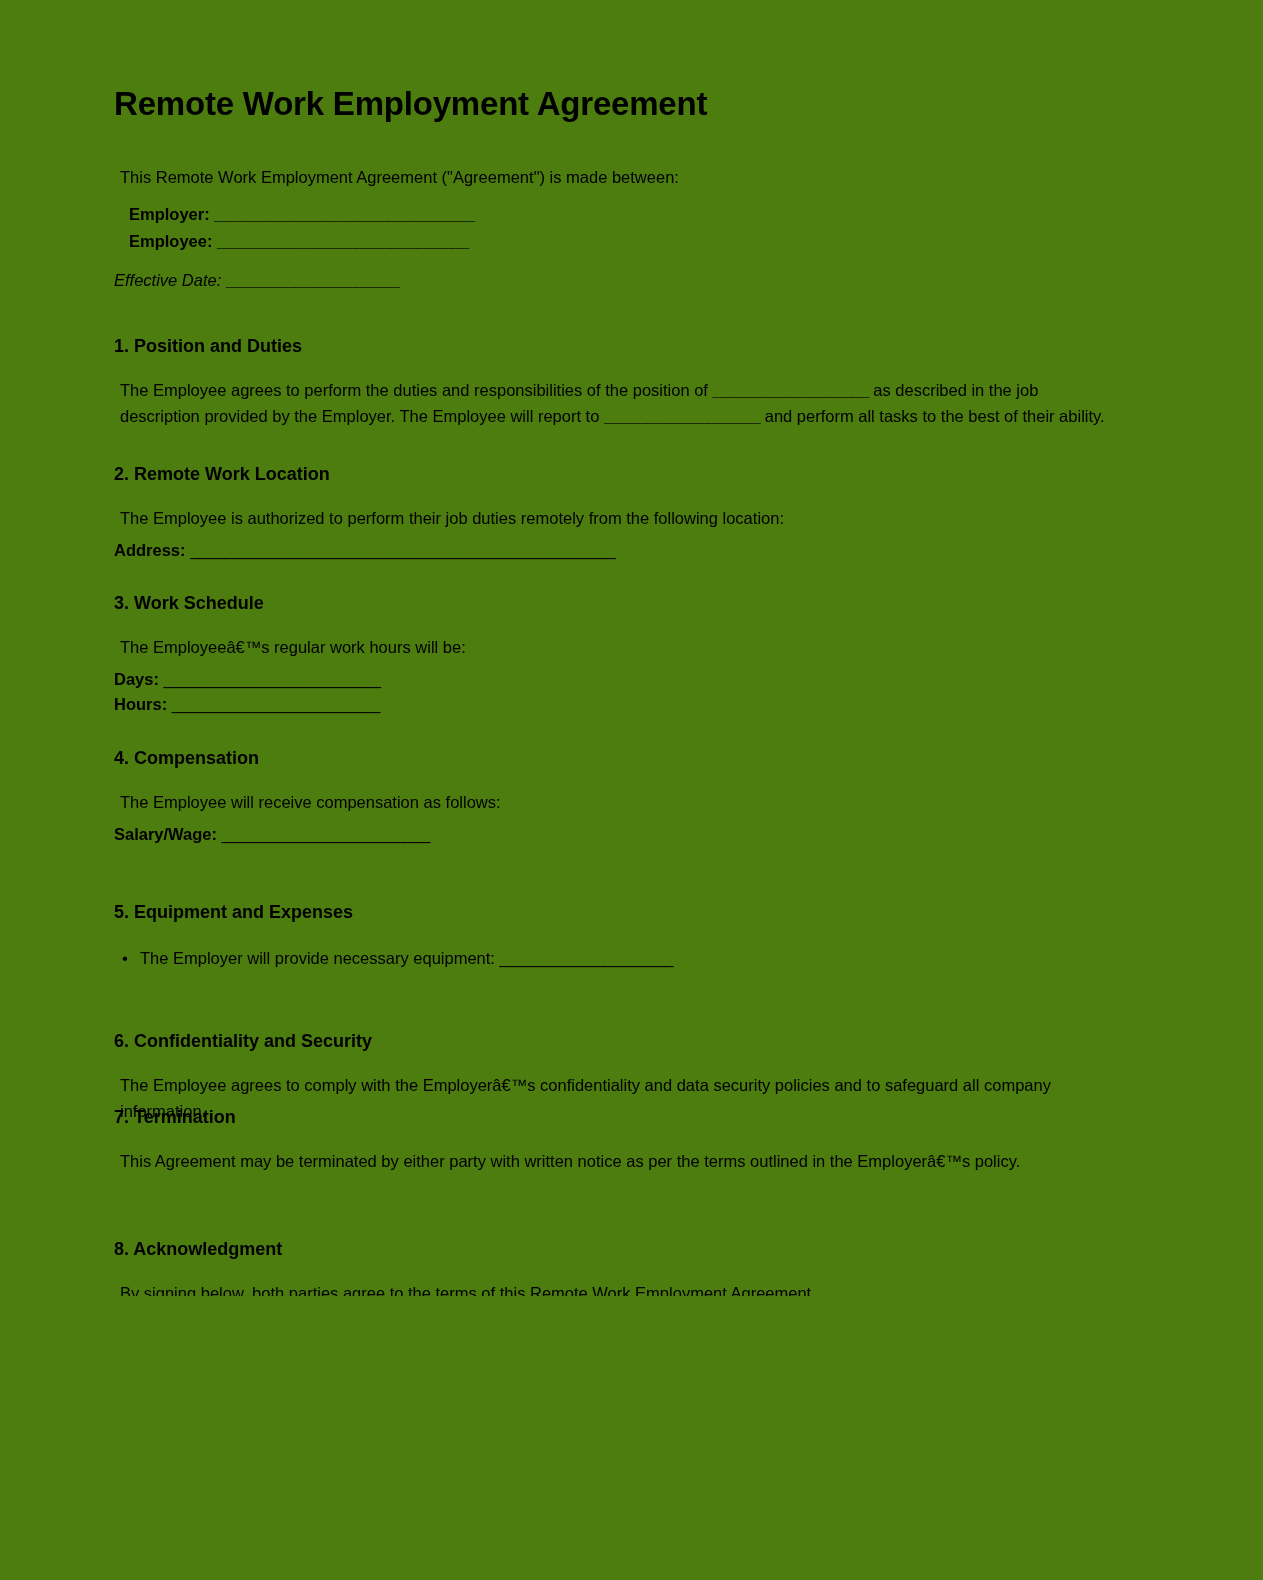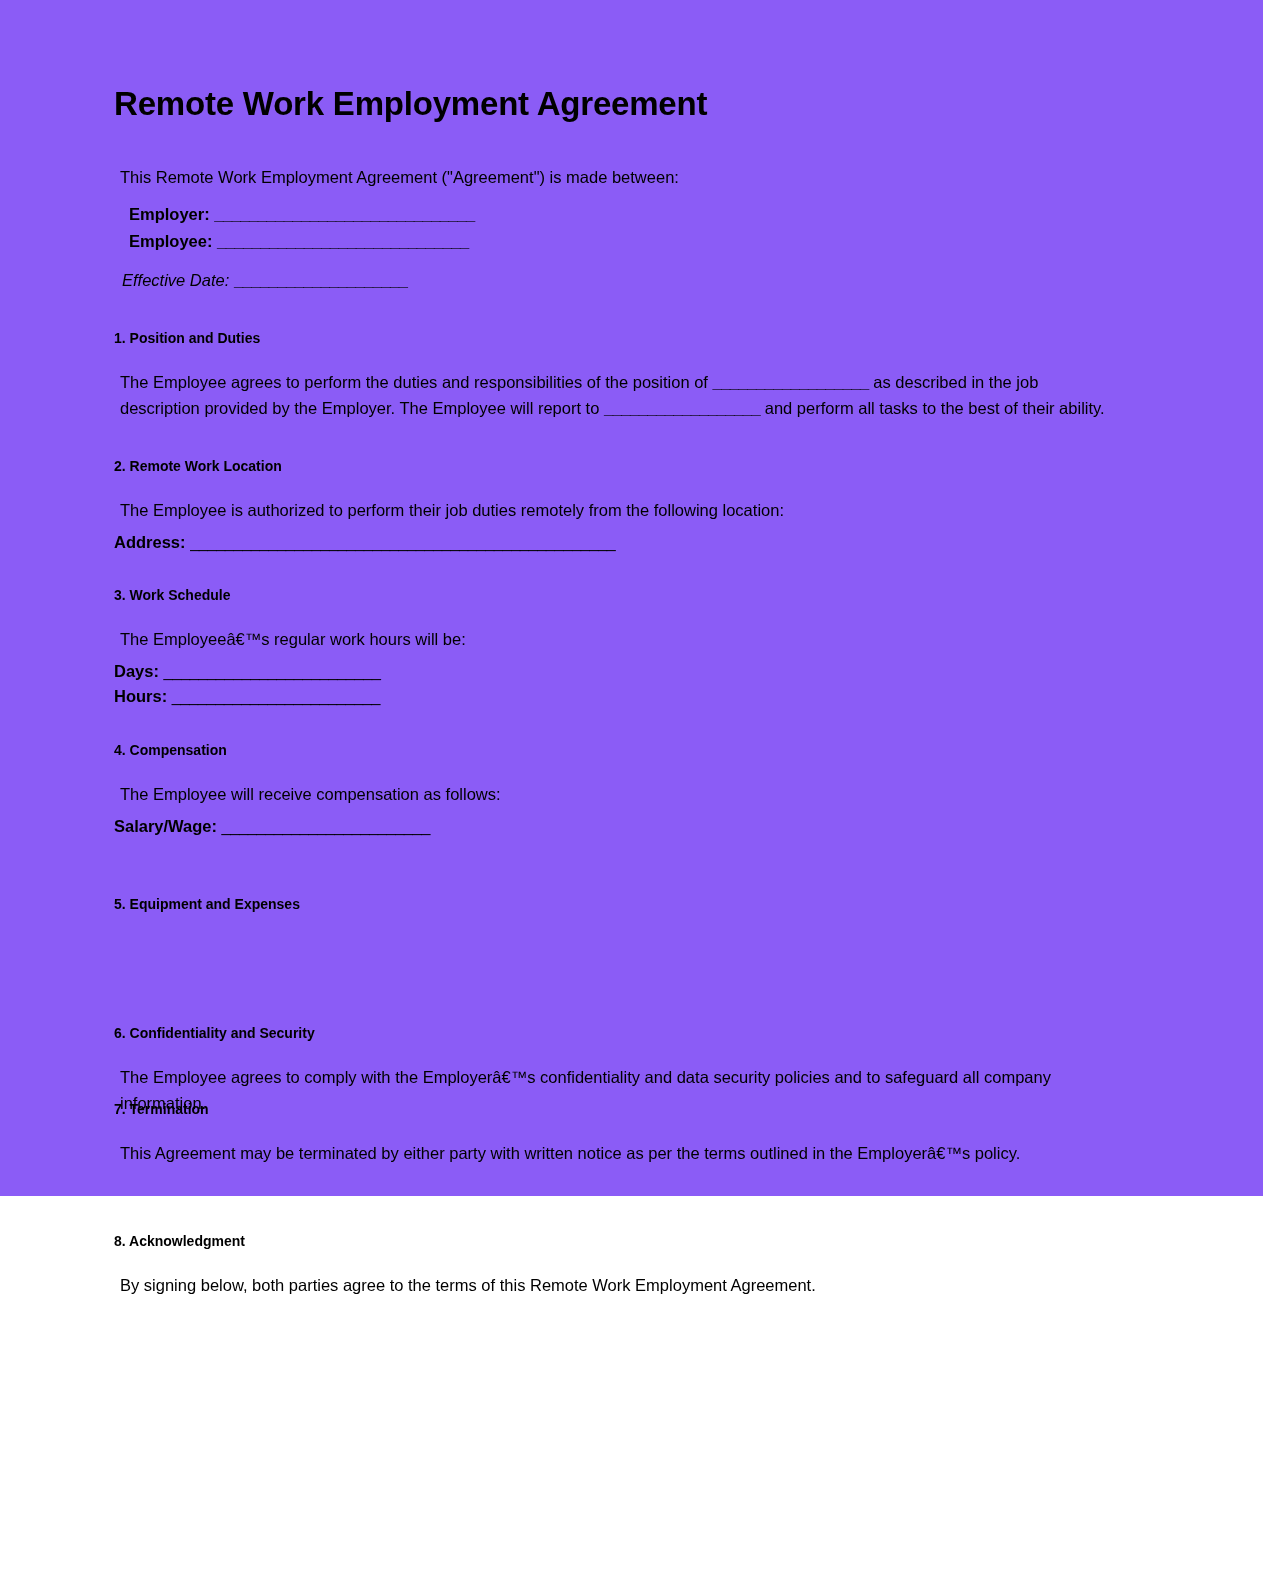--- a/index.html
+++ b/index.html
@@ -12,22 +12,22 @@
     width: 1263px;
     height: 1580px;
     overflow: hidden;
     font-family: "Liberation Sans", sans-serif;
     color: #000000;
     -webkit-font-smoothing: antialiased;
   }
   .page {
     position: relative;
     width: 1263px;
-    height: 1196px;
-    background: #8b5cf6;
+    height: 1580px;
+    background: #4d7c0f;
   }
   
   .content-clip {
     position: absolute;
     top: 0;
     left: 0;
     width: 1263px;
     height: 1296px;
     overflow: hidden;
   }
@@ -78,38 +78,38 @@
     font-weight: bold;
     letter-spacing: -0.5px;
   }
   .blank-regular {
     font-weight: normal;
     letter-spacing: -0.5px;
   }
   .eff-date {
     position: absolute;
     top: 268px;
-    left: 8px;
+    left: 0;
     font-size: 16.5px;
     line-height: 25px;
     white-space: nowrap;
   }
   .eff-date .lbl {
     font-style: italic;
   }
   .section {
     position: absolute;
     left: 0;
     width: 1000px;
   }
   h2.sec-title {
-    font-size: 14px;
+    font-size: 18px;
     font-weight: bold;
     line-height: 22px;
-    margin: 0 0 0 0;
+    margin: 8px 0 0 0;
     padding: 0;
   }
   .sec-body {
     font-size: 16.5px;
     line-height: 25.5px;
     margin-top: 21px;
   }
   .sub-line {
     font-size: 16.5px;
     line-height: 25px;
@@ -199,20 +199,25 @@
         <p class="sec-body">The Employee will receive compensation as follows:</p>
         <div class="sub-line">
           <span class="lbl">Salary/Wage:</span>
           <span class="blank-regular">________________________</span>
         </div>
       </div>
 
       <div class="section" style="top:893px;">
         <h2 class="sec-title">5. Equipment and Expenses</h2>
         <ul class="bullets">
+          <li>
+            <span class="nowrap">
+              <span>The Employer will provide necessary equipment: </span><span class="blank-regular">____________________</span>
+            </span>
+          </li>
         </ul>
       </div>
 
       <div class="section" style="top:1022px;">
         <h2 class="sec-title">6. Confidentiality and Security</h2>
         <p class="sec-body">The Employee agrees to comply with the Employerâ€™s confidentiality and data security policies and to safeguard all company information.</p>
       </div>
 
       <div class="section" style="top:1098px;">
         <h2 class="sec-title">7. Termination</h2>

